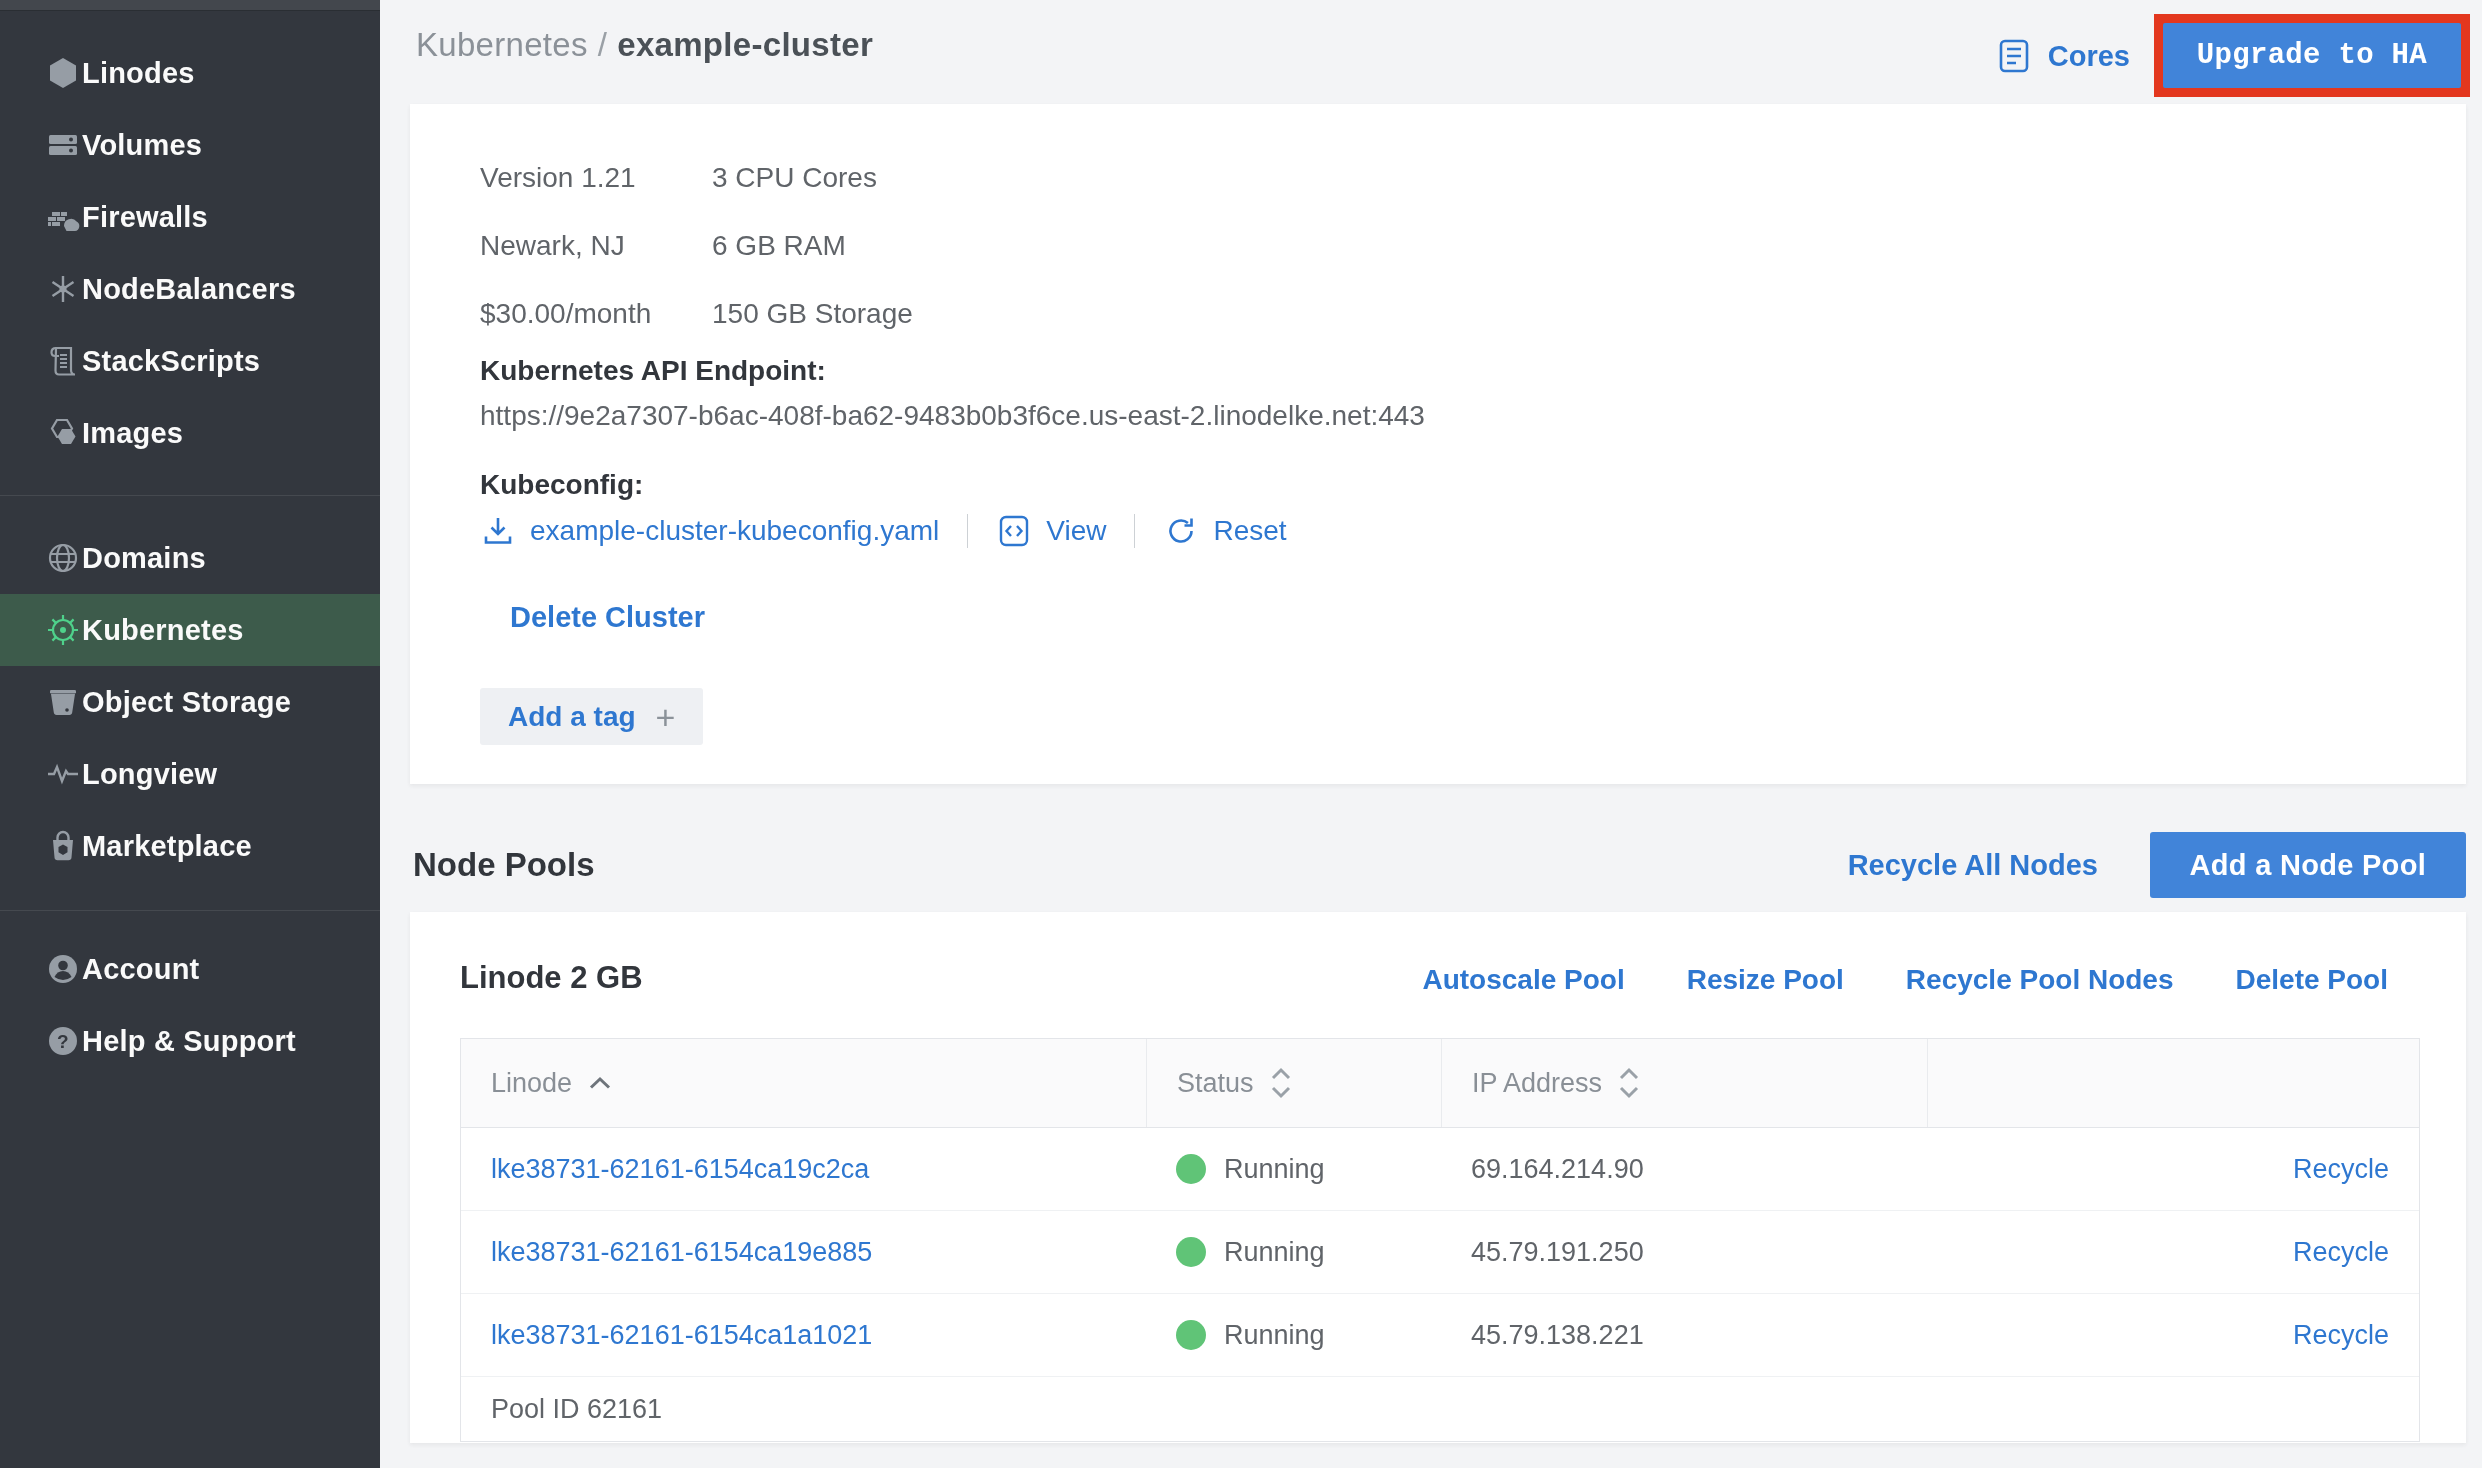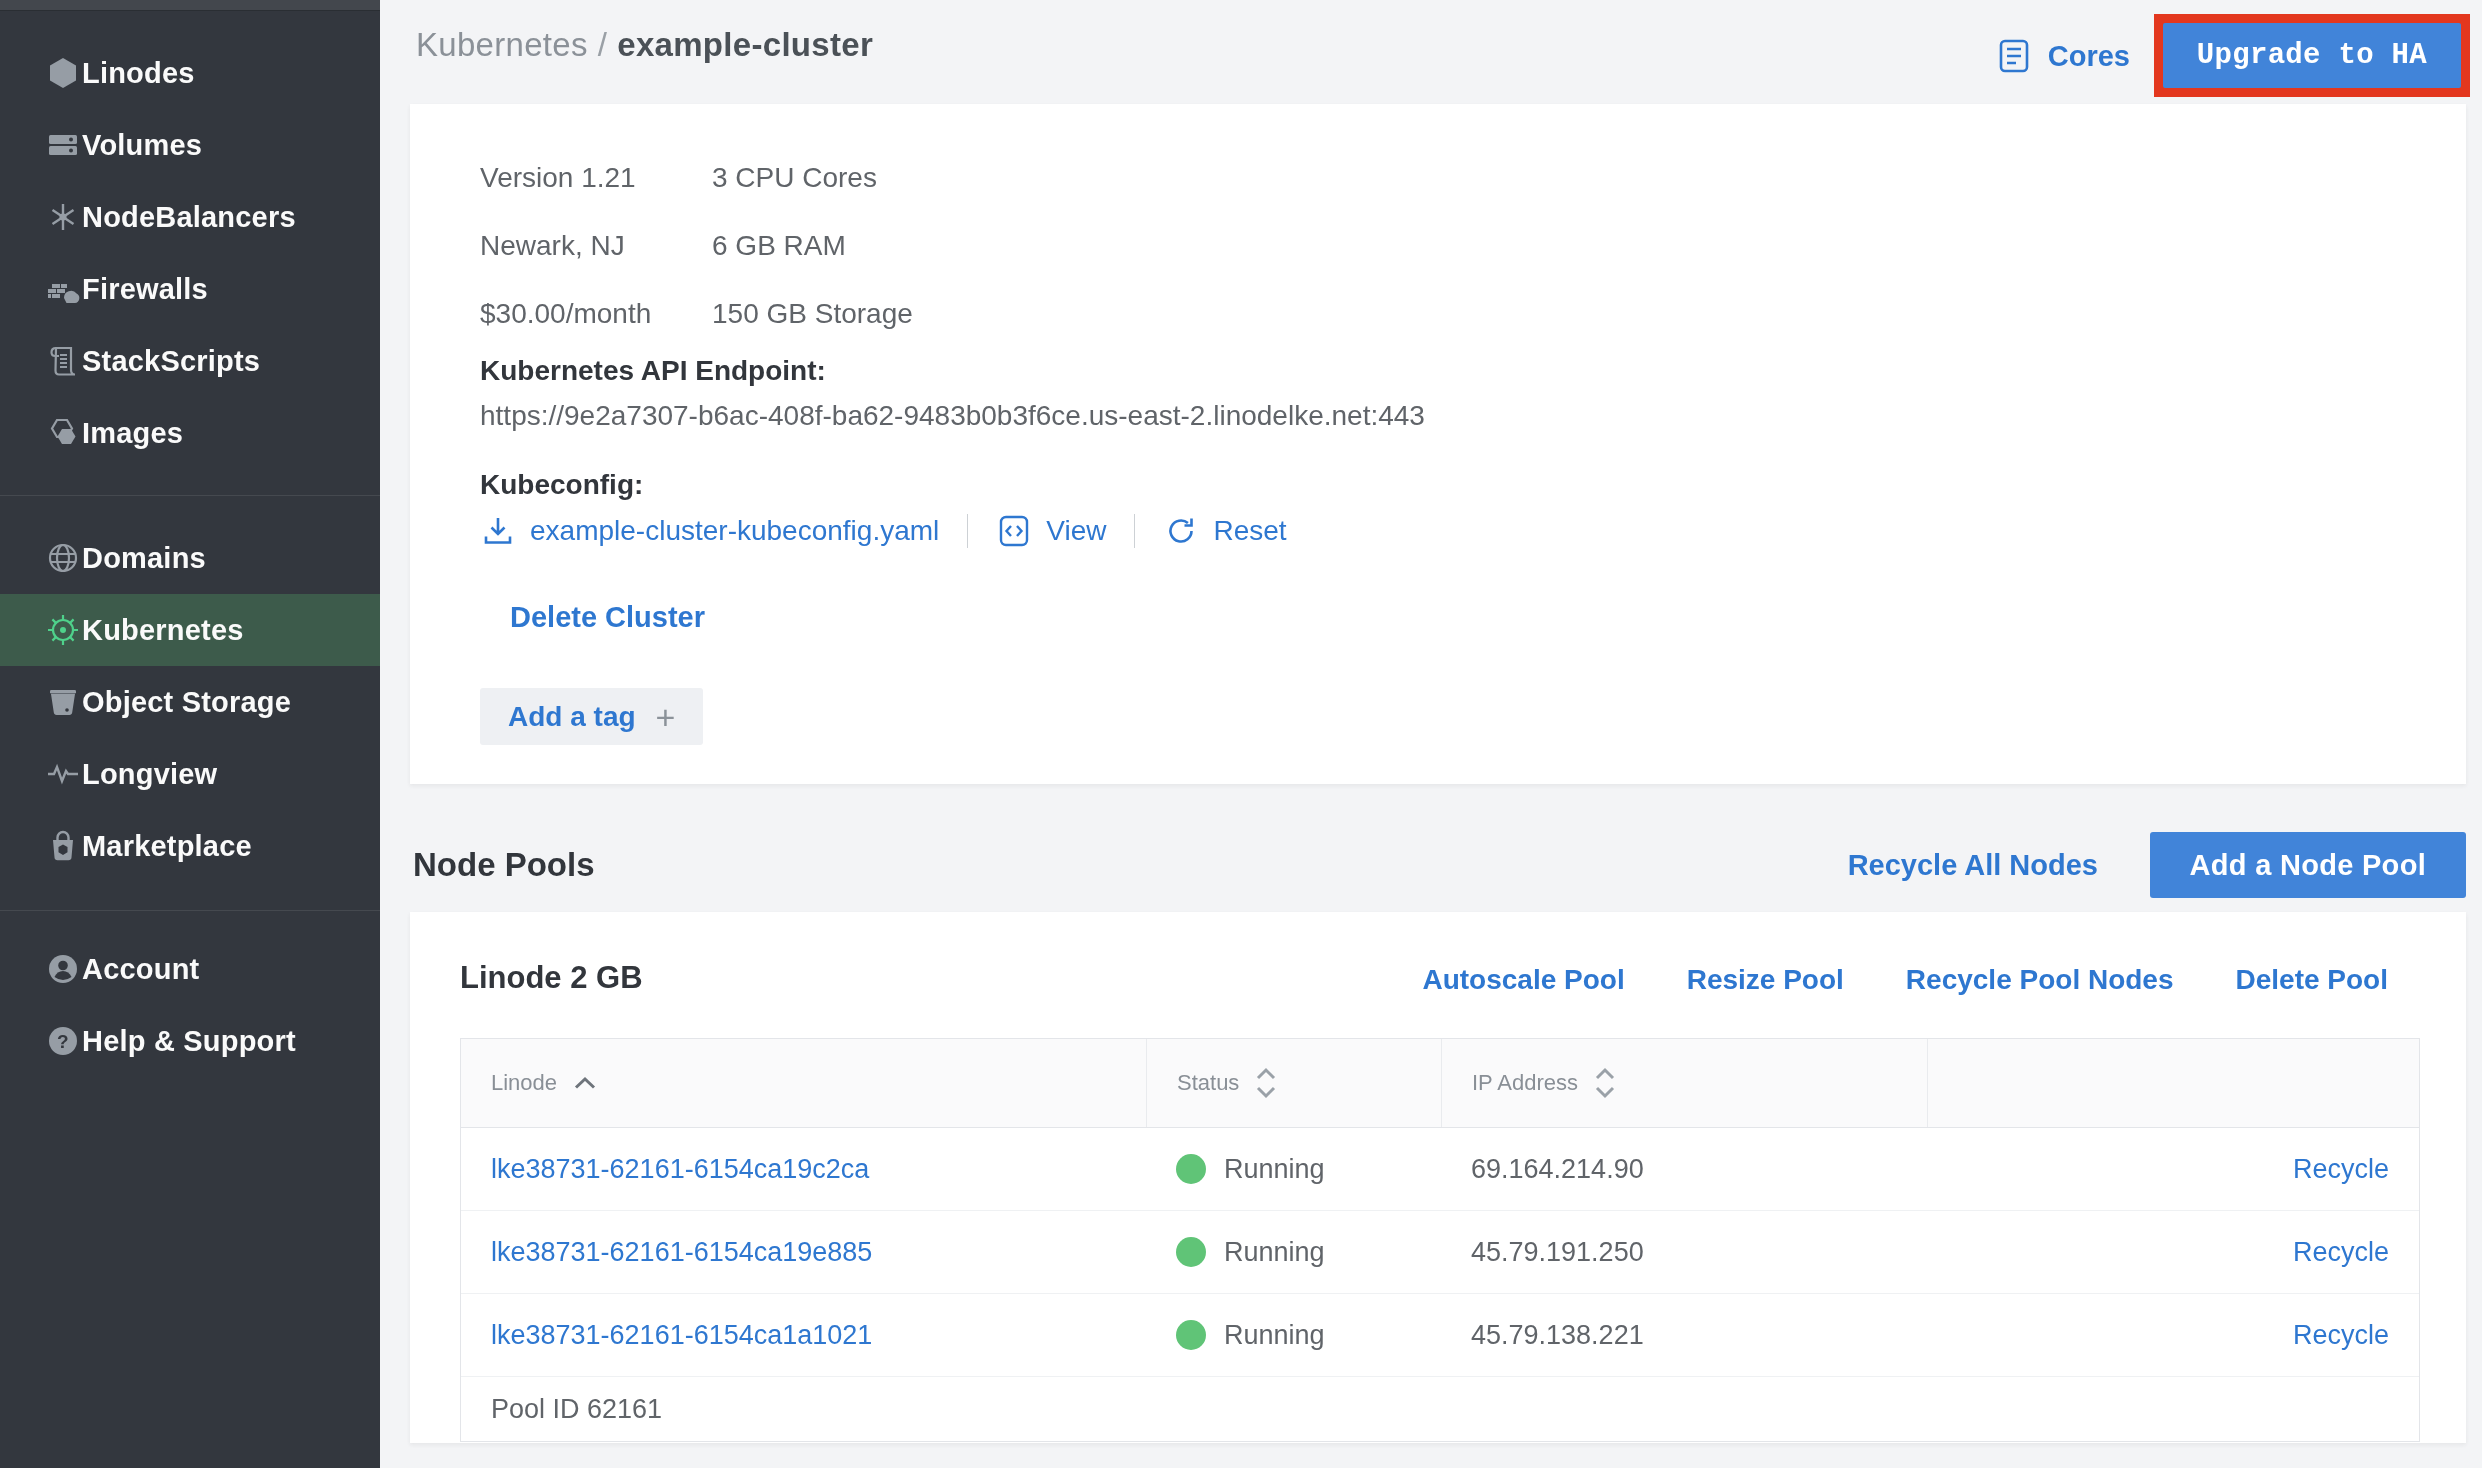--- a/index.html
+++ b/index.html
@@ -58,21 +58,21 @@
   .add-pool-btn{position:absolute;right:16px;top:832px;height:66px;padding:0 40px;background:#4184d9;
     color:#fff;font-weight:bold;font-size:29px;border:none;border-radius:3px;display:flex;align-items:center;
     font-family:inherit;cursor:pointer;letter-spacing:.3px}
   
   .pool-card{position:absolute;left:30px;right:16px;top:912px;height:531px;background:#fff;
     box-shadow:0 2px 4px rgba(50,54,60,.07)}
   .pool-title{position:absolute;left:50px;top:48px;font-size:31px;font-weight:bold;color:#32363c}
   .pool-actions{position:absolute;right:78px;top:52px;display:flex;gap:62px;font-size:28px;font-weight:bold;color:#2e77d0}
   .pool-actions span{cursor:pointer;white-space:nowrap}
   .pool-table{position:absolute;left:50px;right:46px;top:126px;border:1px solid #e3e5e9}
-  .t-header{display:flex;height:88px;background:#fafafb;border-bottom:1px solid #e3e5e9;color:#898f96;font-size:22px}
+  .t-header{display:flex;height:88px;background:#fafafb;border-bottom:1px solid #e3e5e9;color:#898f96;font-size:27px}
   .th{display:flex;align-items:center;padding-left:30px;gap:16px;box-sizing:border-box;cursor:pointer}
   .th-linode{width:685px}
   .th-status{width:295px;border-left:1px solid #e9ebee}
   .th-ip{width:486px;border-left:1px solid #e9ebee}
   .th-actions{flex:1;border-left:1px solid #e9ebee;cursor:default}
   .sort1{color:#6e747b;width:24px;height:14px}
   .sort2{color:#9aa1a8;width:22px;height:34px}
   .t-row{display:flex;height:82px;align-items:center;border-bottom:1px solid #eff1f3;font-size:27px}
   .td{box-sizing:border-box}
   .td-linode{width:685px;padding-left:30px}
@@ -105,41 +105,41 @@
             <rect x="4" y="19" width="28" height="9" rx="1.5"></rect>
             <circle cx="26" cy="12.5" r="2" fill="#33373e"></circle>
             <circle cx="26" cy="23.5" r="2" fill="#33373e"></circle>
           </svg>
       </span>
       <span>Volumes</span>
     </div>
 
     <div class="nav-item">
       <span class="ico">
-        <svg viewBox="0 0 36 36" stroke="currentColor" stroke-width="2.4" fill="none">
-            <path d="M18 5v26M7.5 11l21 14M28.5 11l-21 14"></path>
-            <circle cx="18" cy="18" r="3.6" fill="currentColor" stroke="none"></circle>
-          </svg>
-      </span>
-      <span>NodeBalancers</span>
-    </div>
-
-    <div class="nav-item">
-      <span class="ico">
         <svg viewBox="0 0 36 36" fill="currentColor">
             <rect x="3" y="18" width="8" height="4"></rect>
             <rect x="12" y="18" width="8" height="4"></rect>
             <rect x="7" y="23" width="8" height="4"></rect>
             <rect x="3" y="23" width="3" height="4"></rect>
             <rect x="7" y="13" width="8" height="4"></rect>
             <rect x="16" y="13" width="6" height="4"></rect>
             <path d="M19 27a7 7 0 0 1 12.6-4.4A5 5 0 0 1 30 32H21.5z"></path>
           </svg>
       </span>
       <span>Firewalls</span>
+    </div>
+
+    <div class="nav-item">
+      <span class="ico">
+        <svg viewBox="0 0 36 36" stroke="currentColor" stroke-width="2.4" fill="none">
+            <path d="M18 5v26M7.5 11l21 14M28.5 11l-21 14"></path>
+            <circle cx="18" cy="18" r="3.6" fill="currentColor" stroke="none"></circle>
+          </svg>
+      </span>
+      <span>NodeBalancers</span>
     </div>
 
     <div class="nav-item">
       <span class="ico">
         <svg viewBox="0 0 36 36" fill="none" stroke="currentColor" stroke-width="2.2">
             <path d="M11 5h15v22c0 2.8 1.6 4.5 4 4.5H14c-2.3 0-3.5-1.7-3.5-4z"></path>
             <path d="M11 5c-2.6 0-4.5 1.6-4.5 4.2 0 2.2 1.4 3.8 3.6 3.8H14"></path>
             <path d="M15 12h7M15 16h7M15 20h7M15 24h7" stroke-width="1.8"></path>
           </svg>
       </span>

